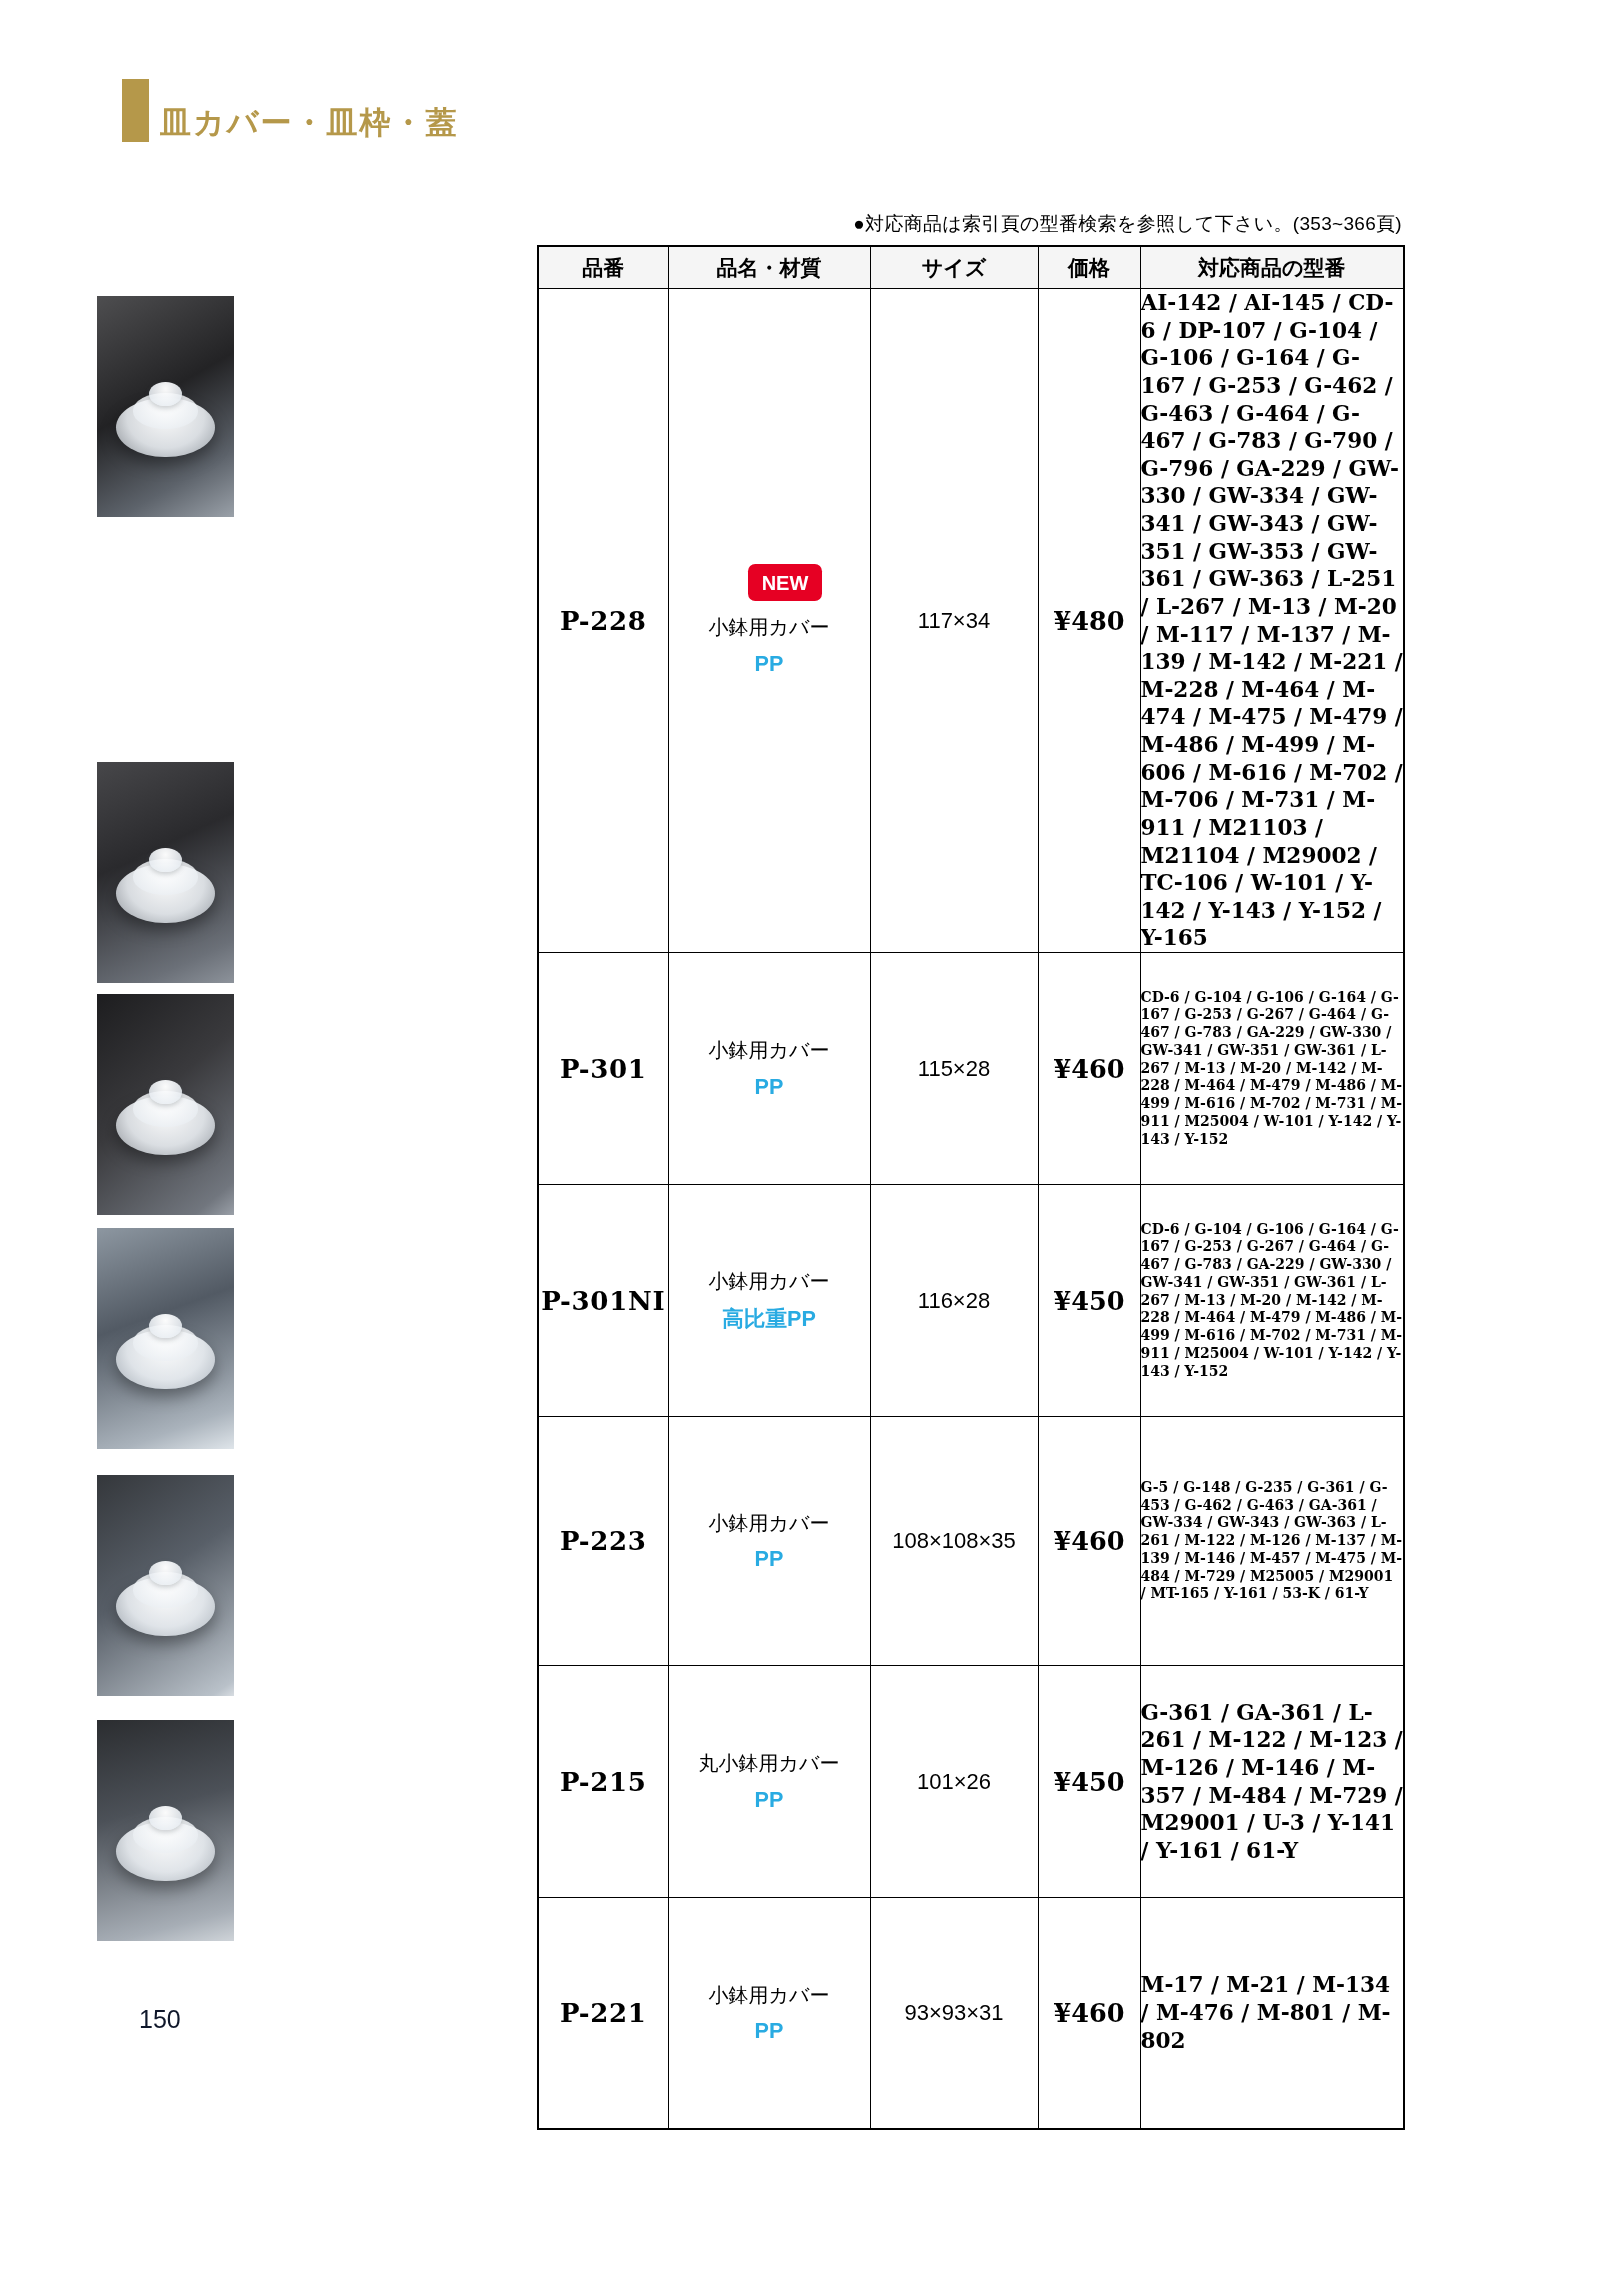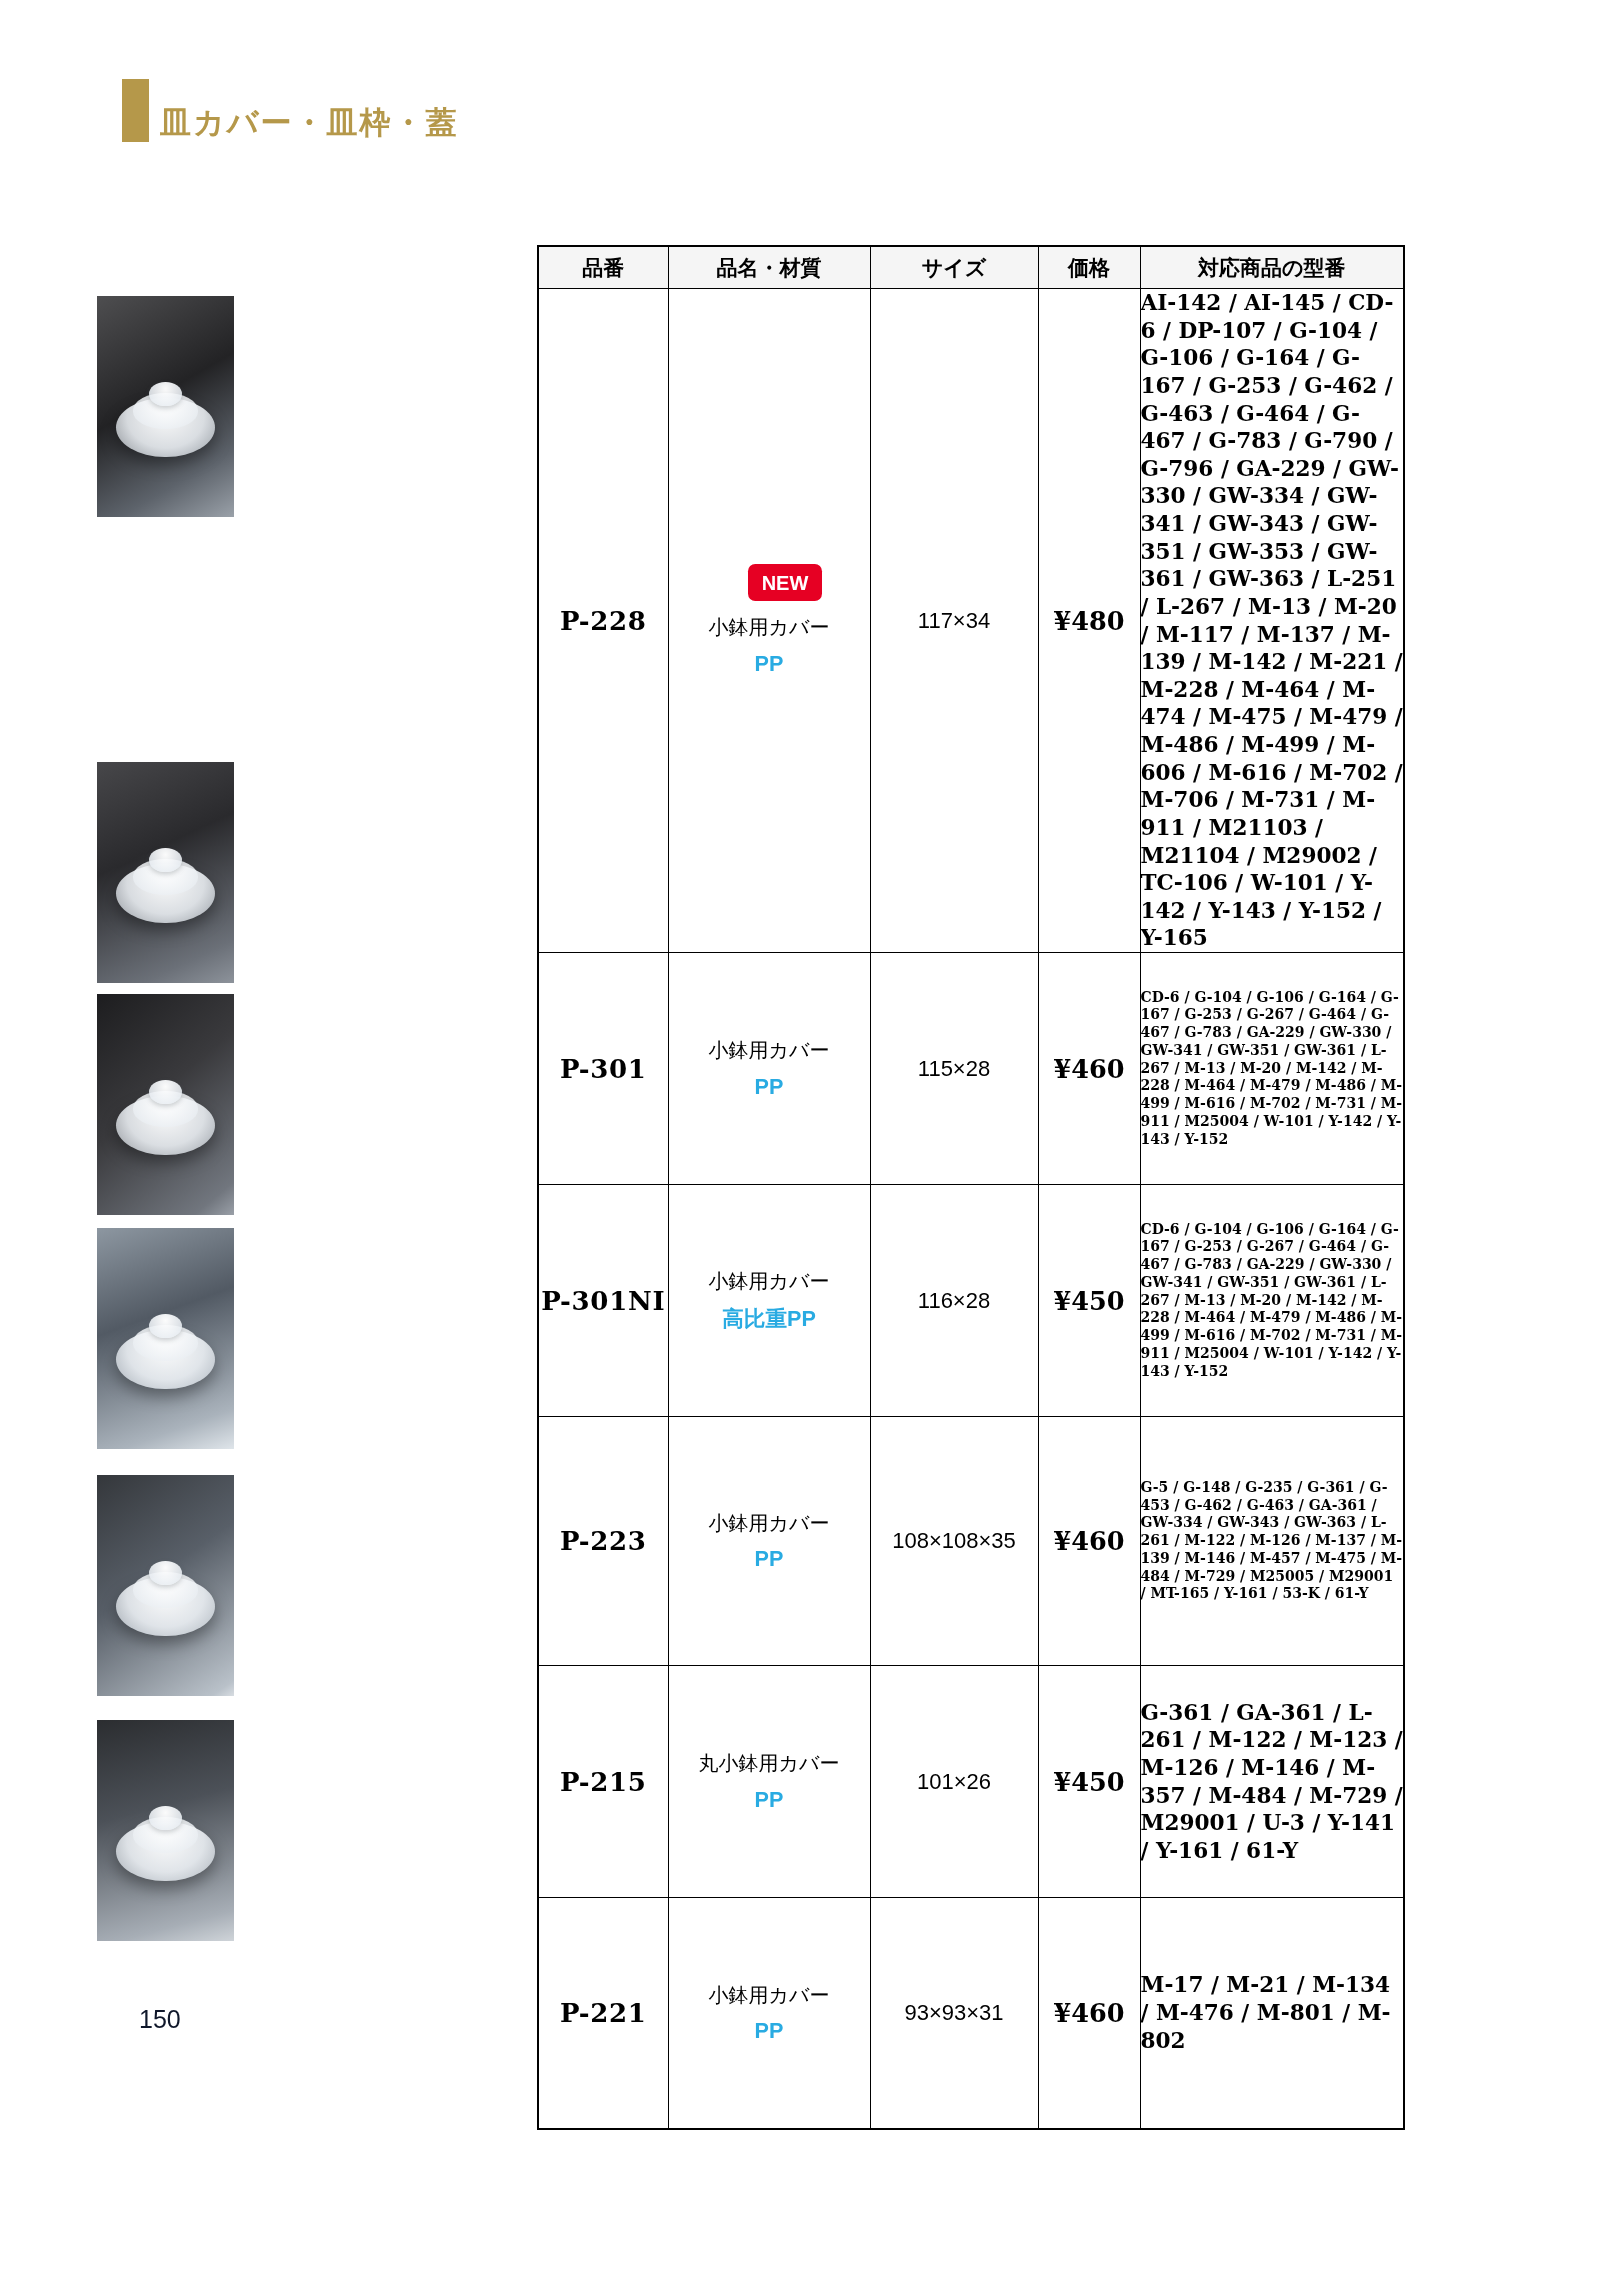--- a/index.html
+++ b/index.html
@@ -75,20 +75,21 @@
   .page-number { position:absolute; left:139px; top:2005px; font-size:25px; color:#0f172a; }
 </style>
 </head>
 <body>
 
 <div class="page">
 
   <div class="accent-bar"></div>
   <h1 class="page-title">皿カバー・皿枠・蓋</h1>
 
+  <div class="index-note">●対応商品は索引頁の型番検索を参照して下さい。(353~366頁)</div>
 
   <div class="photo photo-1">
     <div class="cover-base"></div>
     <div class="cover-mid"></div>
     <div class="cover-knob"></div>
   </div>
   <div class="photo photo-2">
     <div class="cover-base"></div>
     <div class="cover-mid"></div>
     <div class="cover-knob"></div>

